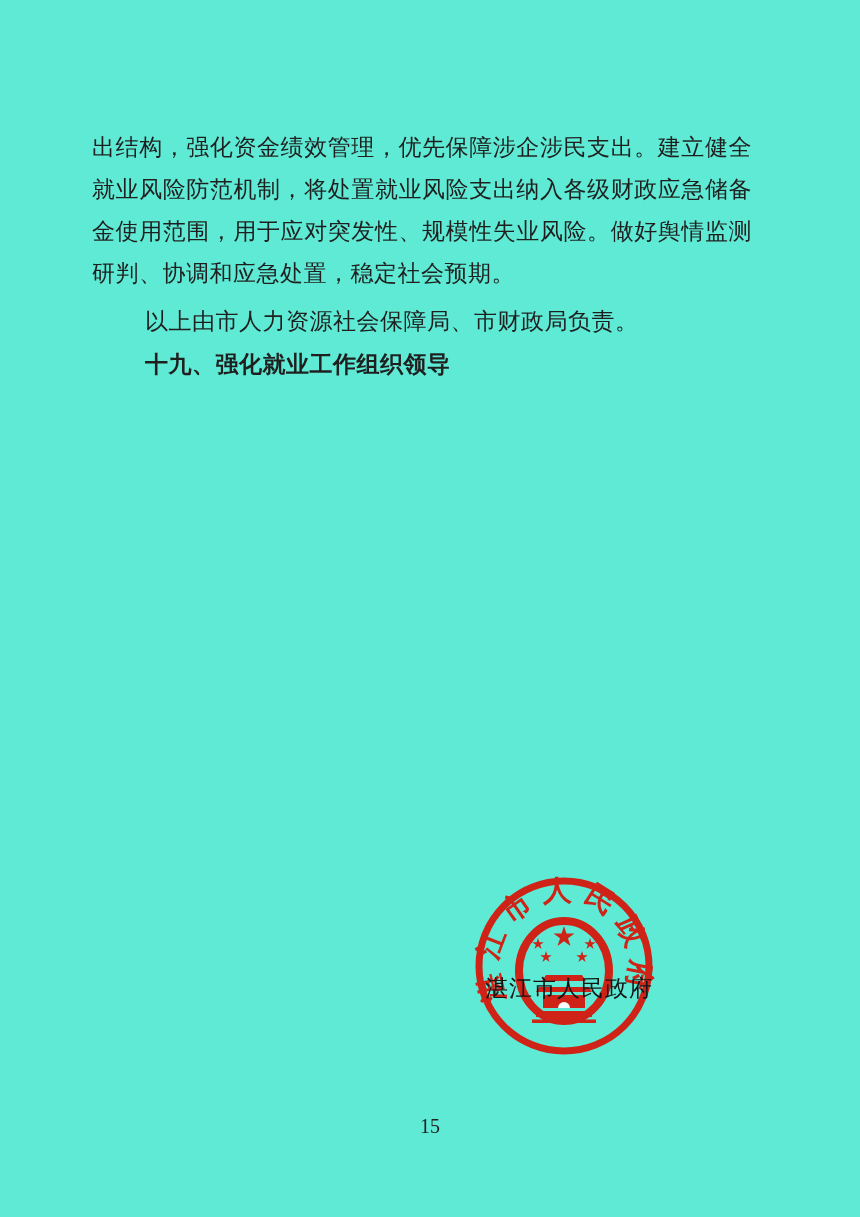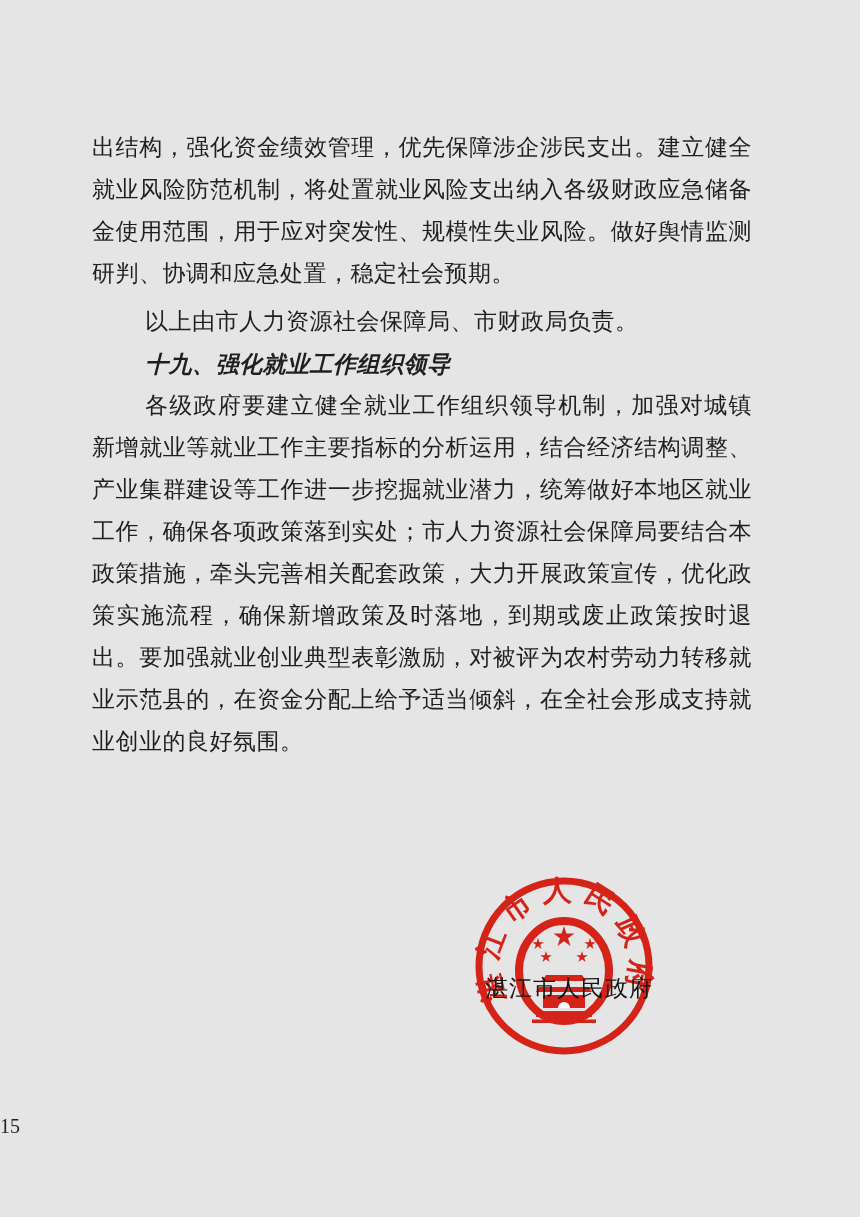--- a/index.html
+++ b/index.html
@@ -1,20 +1,20 @@
 <!DOCTYPE html>
 <html style="--seal-color: #d6190e;"><head>
 <meta charset="utf-8">
 <style>
   html,body{margin:0;padding:0;background:#888;}
   .page{
     position:relative;
     width:860px;height:1217px;
     margin:0 auto;
-    background:#e5e5e5;
+    background:#5eead4;
     overflow:hidden;
     font-family:"Liberation Serif","DejaVu Serif",serif;
     color:#1f1f1f;
   }
   
   .doc-body{
     position:absolute;
     left:92px;top:127px;width:660px;
     font-size:23px;
     line-height:42px;
@@ -22,21 +22,20 @@
     text-justify:inter-ideograph;
     letter-spacing:0.5px;
   }
   .block{margin:0;}
   .block.indent{text-indent:2.3em;}
   .block.space-before{margin-top:6px;}
   .block.heading{
     font-family:"Liberation Sans","DejaVu Sans",sans-serif;
     font-weight:bold;
     font-size:23px;
-    font-style:italic;
   }
   
   .seal-svg{
     position:absolute;
     left:472px;top:874px;
     width:184px;height:184px;
     color:var(--seal-color,#d6190e);
     opacity:0.95;
   }
   .seal-arc-text{
@@ -60,36 +59,35 @@
     margin-top:14px;
     font-size:24px;
     letter-spacing:1px;
     line-height:30px;
     white-space:nowrap;
   }
   
   .page-number{
     position:absolute;
     left:0;top:1115px;width:860px;
-    text-align:left;
+    text-align:center;
     font-size:20px;
     color:#222;
     font-family:"Liberation Serif","DejaVu Serif",serif;
   }
 </style>
 </head>
 <body>
 
 <div class="page">
 
   <div class="doc-body">
       <div class="block paragraph">出结构，强化资金绩效管理，优先保障涉企涉民支出。建立健全就业风险防范机制，将处置就业风险支出纳入各级财政应急储备金使用范围，用于应对突发性、规模性失业风险。做好舆情监测研判、协调和应急处置，稳定社会预期。</div>
       <div class="block paragraph indent space-before">以上由市人力资源社会保障局、市财政局负责。</div>
       <div class="block heading indent">十九、强化就业工作组织领导</div>
-      <div class="block paragraph indent">各级政府要建立健全就业工作组织领导机制，加强对城镇新增就业等就业工作主要指标的分析运用，结合经济结构调整、产业集群建设等工作进一步挖掘就业潜力，统筹做好本地区就业工作，确保各项政策落到实处；市人力资源社会保障局要结合本政策措施，牵头完善相关配套政策，大力开展政策宣传，优化政策实施流程，确保新增政策及时落地，到期或废止政策按时退出。要加强就业创业典型表彰激励，对被评为农村劳动力转移就业示范县的，在资金分配上给予适当倾斜，在全社会形成支持就业创业的良好氛围。</div>
     </div>
 
   <svg class="seal-svg" viewBox="0 0 184 184" xmlns="http://www.w3.org/2000/svg">
     <defs>
       <path id="sealArc" d="M 34.8 125 A 66 66 0 1 1 149.2 125" fill="none"></path>
       <polygon id="star5" points="0,-11 2.47,-3.4 10.46,-3.4 3.99,1.3 6.47,8.9 0,4.2 -6.47,8.9 -3.99,1.3 -10.46,-3.4 -2.47,-3.4"></polygon>
     </defs>
 
     <circle cx="92" cy="92" r="85" fill="none" stroke="currentColor" stroke-width="7"></circle>
 

